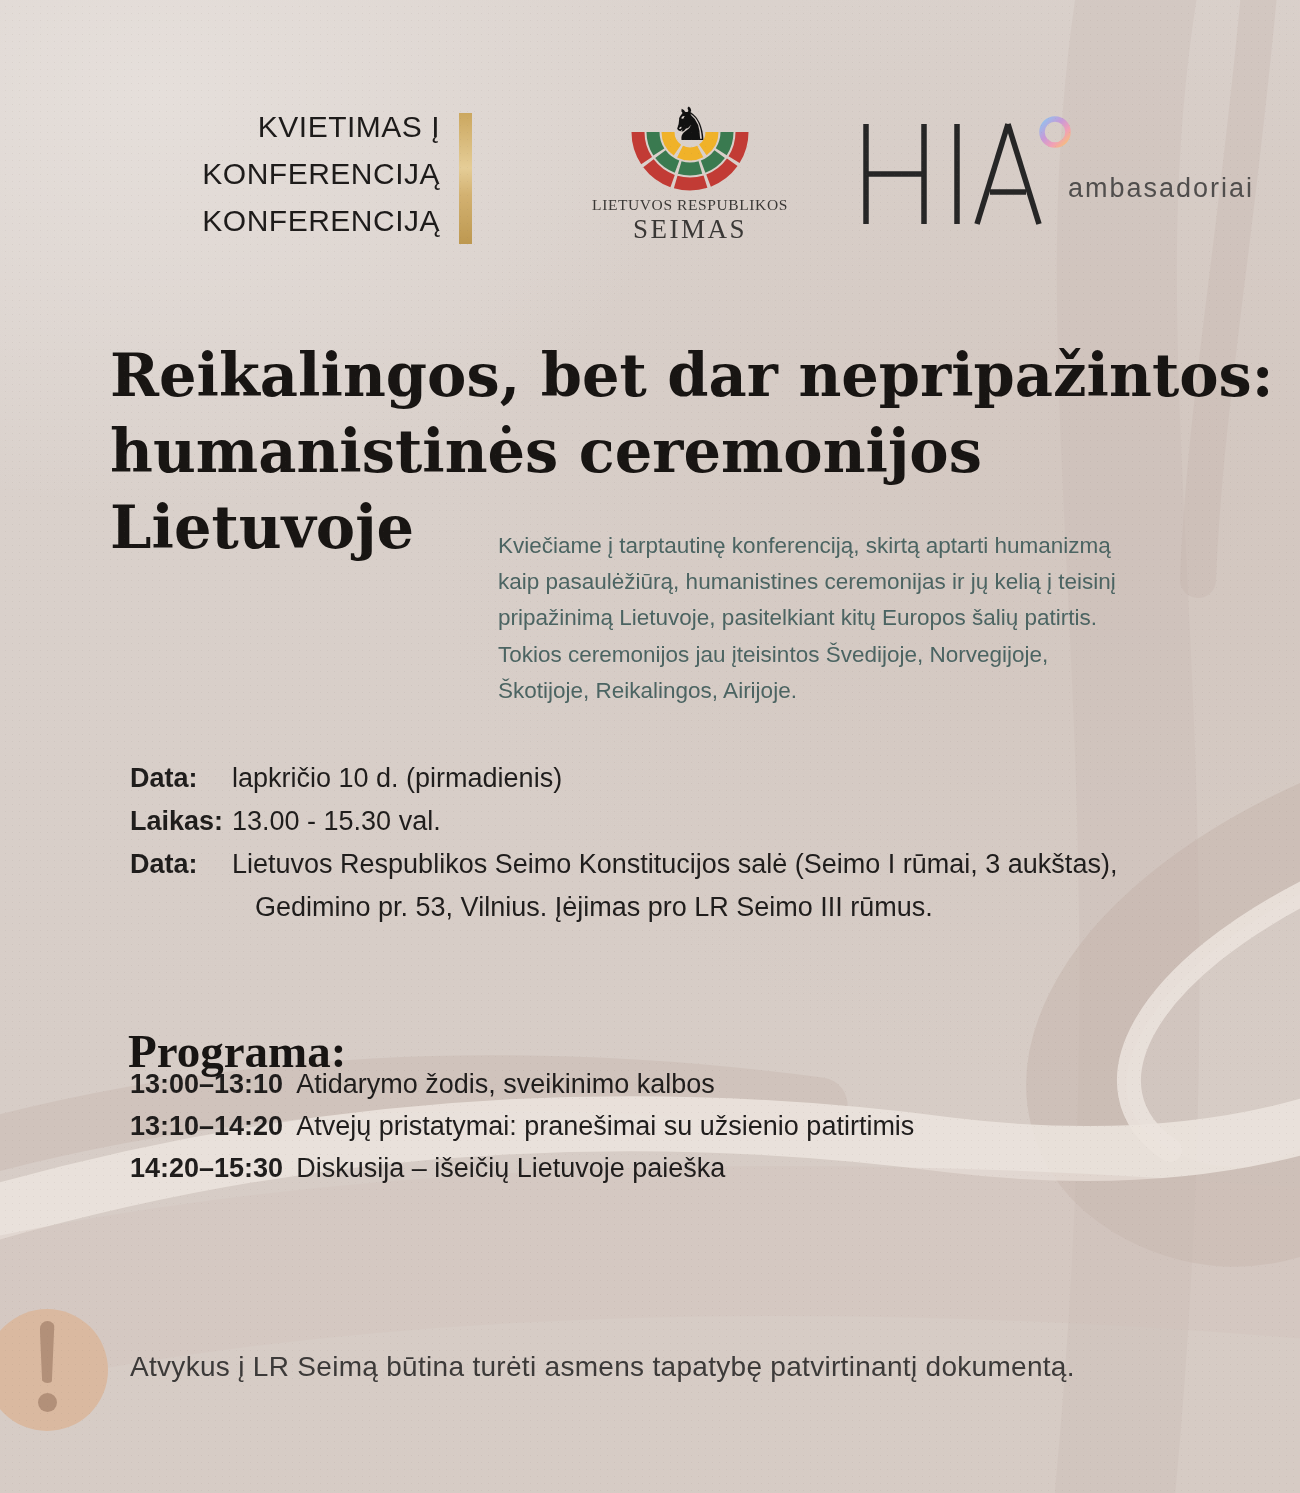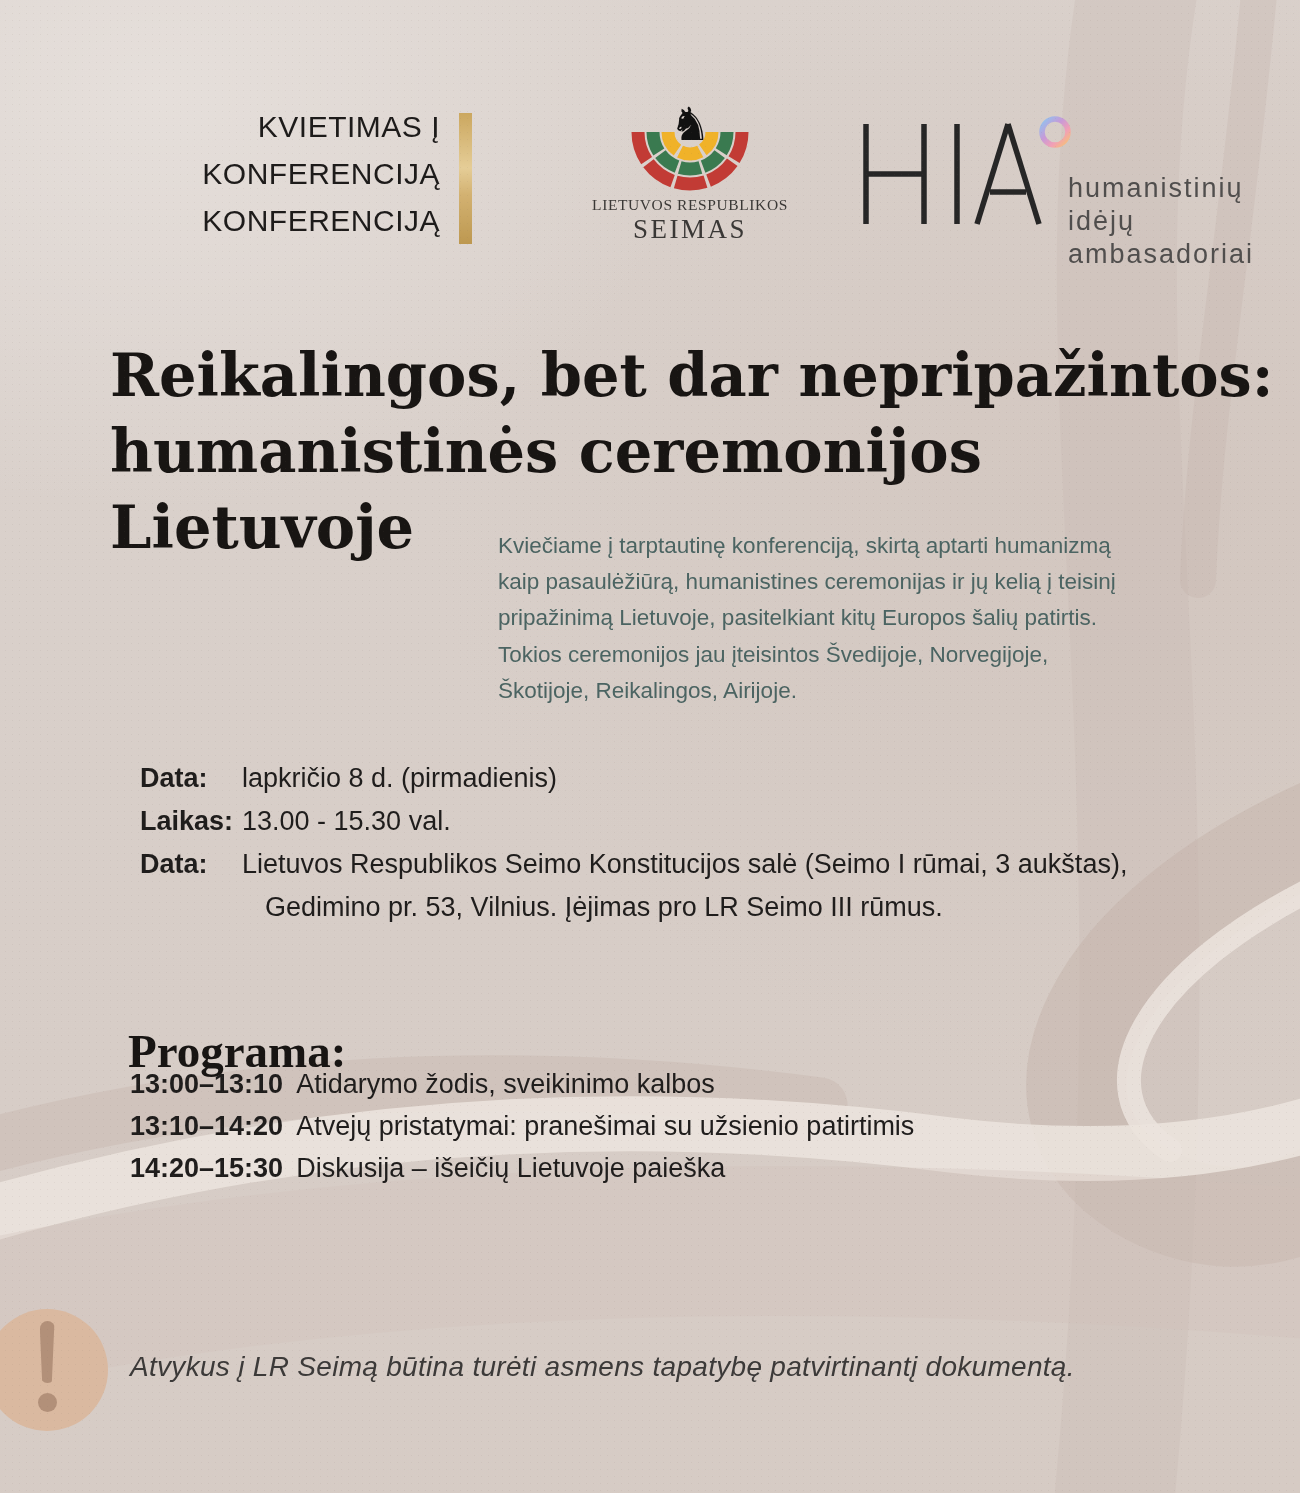--- a/index.html
+++ b/index.html
@@ -63,40 +63,39 @@
 
   
   #intro-paragraph {
     left: 498px; top: 528px;
     font-size: 22.5px; line-height: 36.2px;
     color: #4b6462;
     white-space: nowrap;
   }
 
   
-  #details { left: 140px; top: 757px; font-size: 27px; color: #1f1d1c; }
+  #details { left: 130px; top: 757px; font-size: 27px; color: #1f1d1c; }
   .detail-row { display: flex; line-height: 43px; }
   .detail-label { font-weight: 700; min-width: 102px; }
   .detail-indent2 { padding-left: 23px; }
 
   
   #program-heading {
     left: 128px; top: 1024px;
     font-family: Liberation Serif, serif;
     font-weight: 700;
     font-size: 47px; color: #181513;
   }
   #program-list { left: 130px; top: 1063px; font-size: 27px; color: #1f1d1c; }
   .program-row { line-height: 42px; white-space: nowrap; }
   .program-time { font-weight: 700; margin-right: 13px; }
 
   
   #attention-note {
     left: 130px; top: 1351px;
-    font-style: italic;
     font-size: 28px; color: #3c3a39;
     letter-spacing: .3px;
     white-space: nowrap;
   }
   #exclamation-icon {
     left: -14px; top: 1309px; width: 122px; height: 122px;
     border-radius: 50%;
     background: #dab9a0;
   }
   #exclamation-icon .mark-bar {
@@ -174,42 +173,41 @@
       <path d="M 8,58 H 66"></path>
       <path d="M 99,8 V 108"></path>
       <path d="M 150,8 L 119,108"></path>
       <path d="M 150,8 L 181,108"></path>
       <path d="M 132,76 H 168"></path>
     </g>
     <circle cx="197" cy="16" r="13" stroke="url(#hiaGrad)" stroke-width="5.5" fill="none"></circle>
   </svg>
 
   <div id="hia-tagline" class="abs">
-    <div>humanistinių idėjų</div>
     <div>ambasadoriai</div>
   </div>
 
   <div id="page-title" class="abs">
     <div>Reikalingos, bet dar nepripažintos:</div>
     <div>humanistinės ceremonijos</div>
     <div>Lietuvoje</div>
   </div>
 
   <div id="intro-paragraph" class="abs">
     <div>Kviečiame į tarptautinę konferenciją, skirtą aptarti humanizmą</div>
     <div>kaip pasaulėžiūrą, humanistines ceremonijas ir jų kelią į teisinį</div>
     <div>pripažinimą Lietuvoje, pasitelkiant kitų Europos šalių patirtis.</div>
     <div>Tokios ceremonijos jau įteisintos Švedijoje, Norvegijoje,</div>
     <div>Škotijoje, Reikalingos, Airijoje.</div>
   </div>
 
   <div id="details" class="abs">
     <div class="detail-row">
       <span class="detail-label">Data:</span>
-      <span>lapkričio 8 d. (pirmadienis)</span>
+      <span>lapkričio 10 d. (pirmadienis)</span>
     </div>
     <div class="detail-row">
       <span class="detail-label">Laikas:</span>
       <span>13.00 - 15.30 val.</span>
     </div>
     <div class="detail-row">
       <span class="detail-label">Data:</span>
       <span>
         <span style="display:block">Lietuvos Respublikos Seimo Konstitucijos salė (Seimo I rūmai, 3 aukštas),</span>
         <span style="display:block" class="detail-indent2">Gedimino pr. 53, Vilnius. Įėjimas pro LR Seimo III rūmus.</span>

